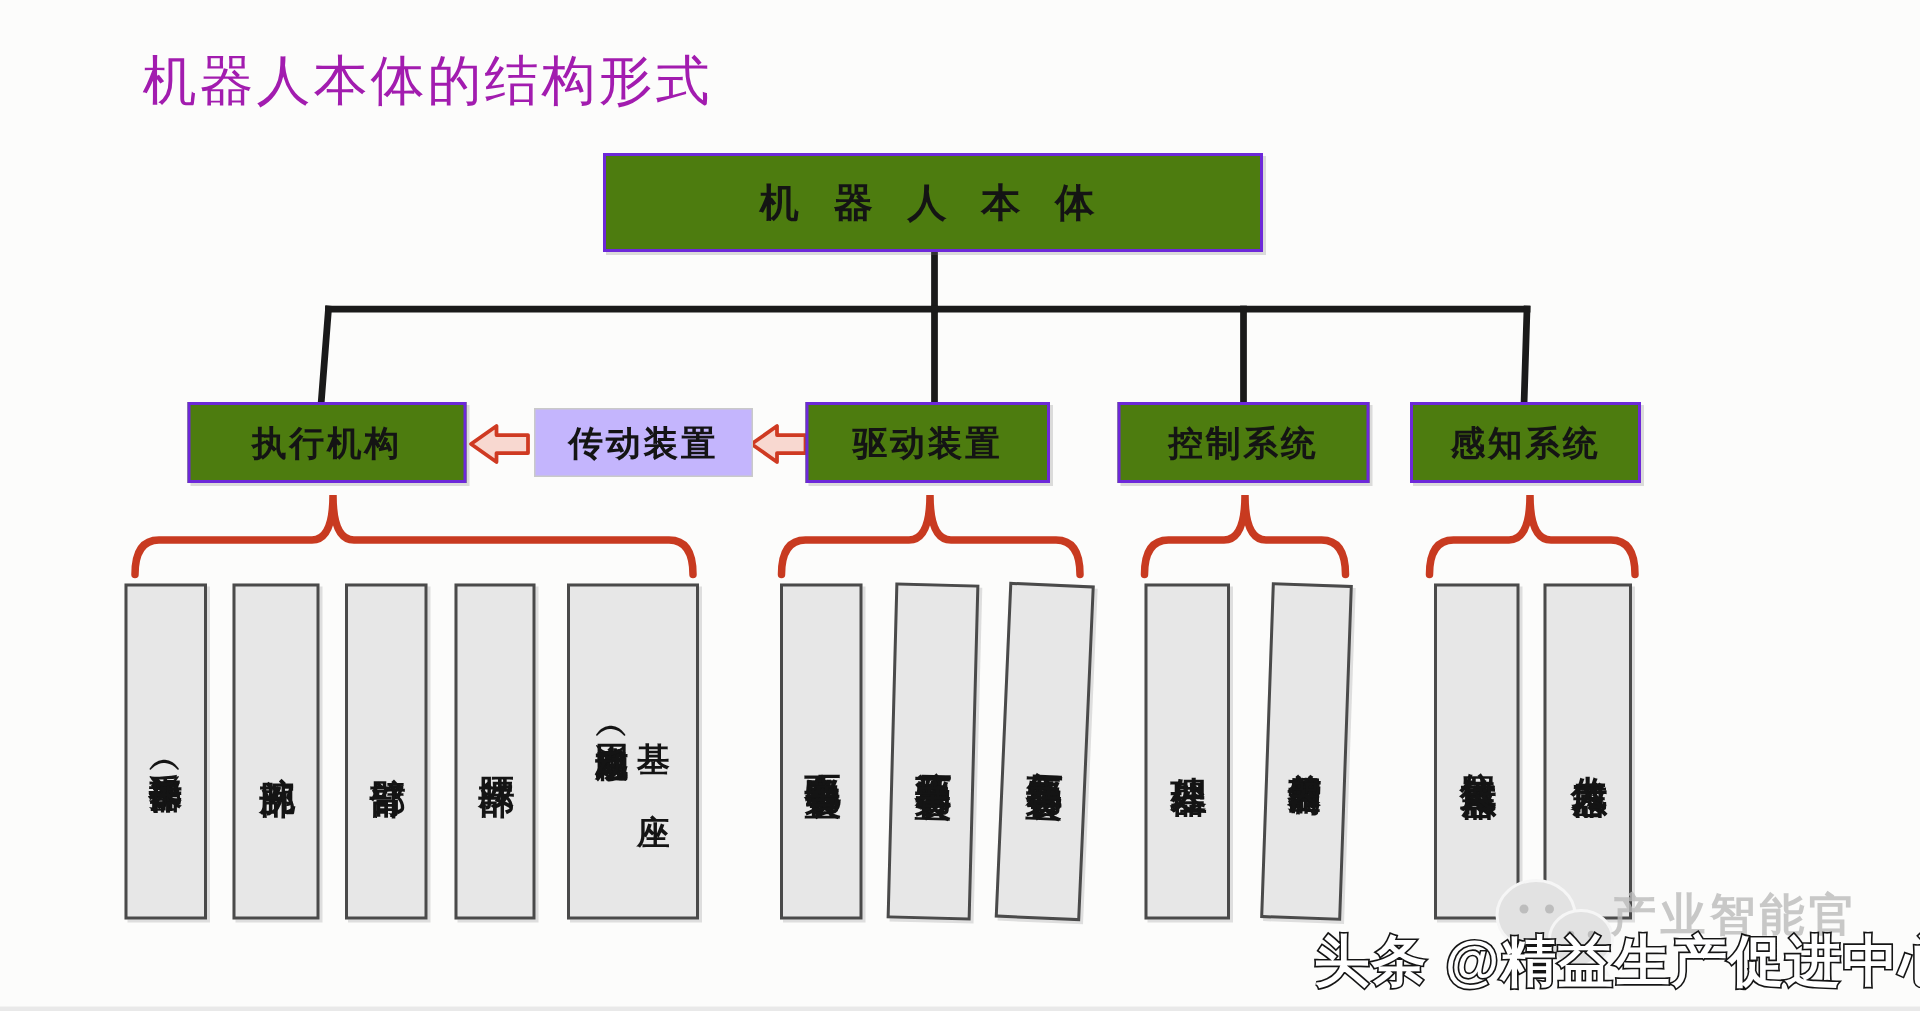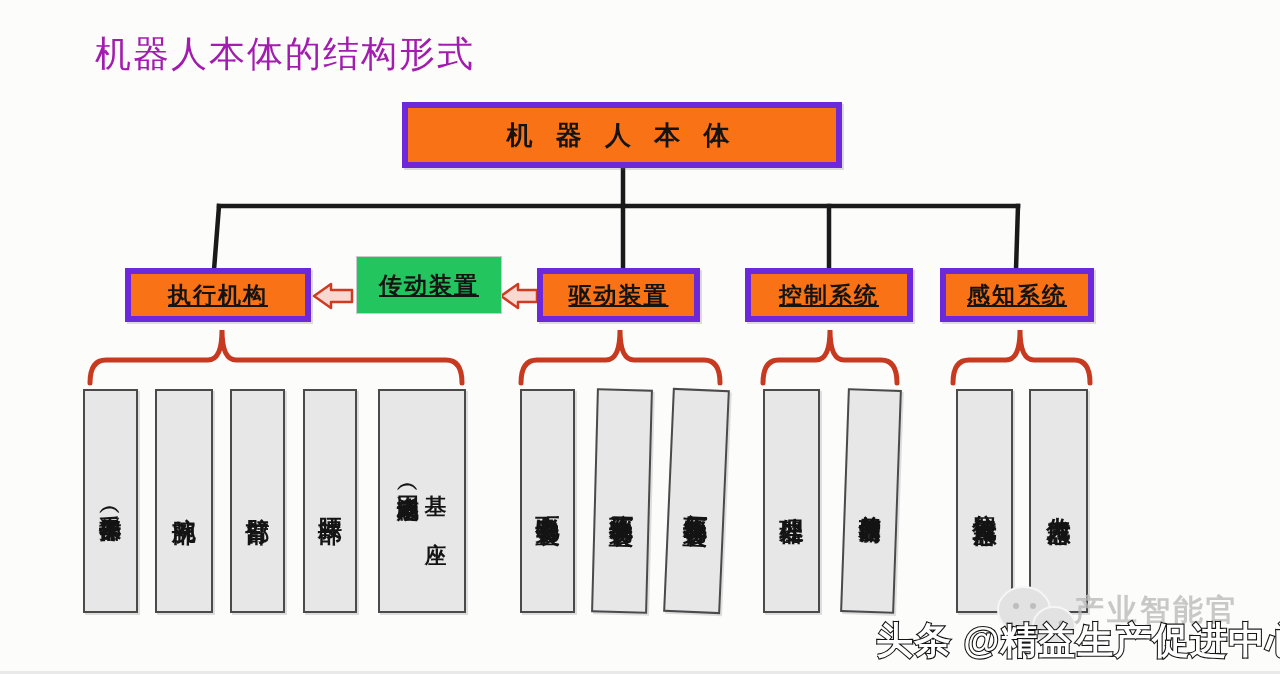--- a/index.html
+++ b/index.html
@@ -8,27 +8,27 @@
     position:relative;width:1280px;height:674px;overflow:hidden;
     background:#fcfcfb;border-bottom:3px solid #e9e9e9;box-sizing:border-box;
   }
   .page-title{
     position:absolute;left:95px;top:30px;
     font-size:36px;font-weight:normal;color:#a21caf;letter-spacing:2px;
   }
   
   .node{
     position:absolute;display:flex;align-items:center;justify-content:center;
-    background:#f97316;border:6px solid #6d28d9;box-sizing:border-box;
+    background:#4d7c0f;border:2px solid #6d28d9;box-sizing:border-box;
     color:#141414;font-weight:bold;
     box-shadow:2px 2px 0 rgba(120,120,120,.25);
   }
   .root-node{left:402px;top:102px;width:440px;height:66px;font-size:26px;letter-spacing:8px;}
-  .lvl2{height:54px;top:268px;font-size:23px;letter-spacing:2px;text-decoration:underline;}
-  .lvl2.borderless{border:1px solid #c9c9c9;background:#22c55e;box-shadow:none;top:256px;height:58px;font-size:23px;}
+  .lvl2{height:54px;top:268px;font-size:23px;letter-spacing:2px;}
+  .lvl2.borderless{border:1px solid #c9c9c9;background:#c4b5fd;box-shadow:none;top:272px;height:46px;font-size:23px;}
   
   .vbox{
     position:absolute;top:389px;height:224px;
     display:flex;align-items:center;justify-content:center;
     background:#e7e7e7;border:2px solid #4a4a4a;box-sizing:border-box;
     box-shadow:2px 2px 0 rgba(120,120,120,.22);
     color:#141414;font-weight:bold;
   }
   .vtext{
     writing-mode:vertical-rl;text-orientation:mixed;

